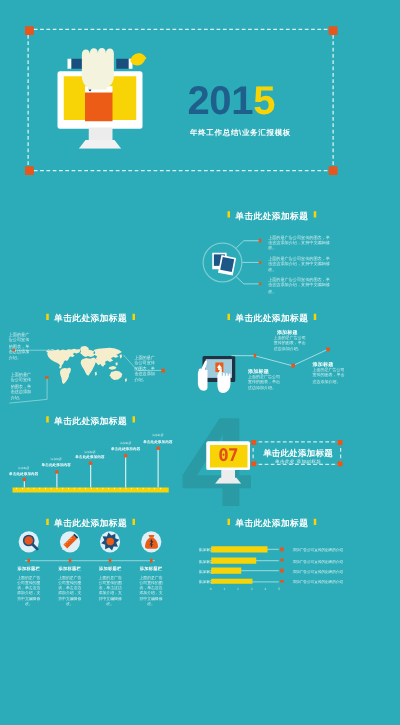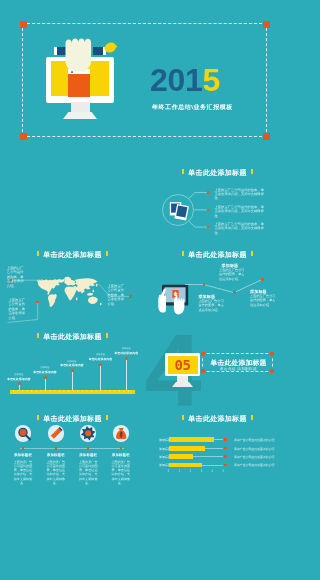--- a/index.html
+++ b/index.html
@@ -419,21 +419,21 @@
     <div class="hb-tick" style="left:45.4px;top:60.6px;">2</div>
     <div class="hb-tick" style="left:56.4px;top:60.6px;">3</div>
     <div class="hb-tick" style="left:67.3px;top:60.6px;">4</div>
     <div class="hb-tick" style="left:78.3px;top:60.6px;">5</div>
   </div>
 
   <div class="slide s-b r4">
     <div class="sec-big">4</div>
     <div class="sec-mon-frame"></div>
     <div class="sec-mon-screen"></div>
-    <div class="sec-mon-num">05</div>
+    <div class="sec-mon-num">07</div>
     <div class="sec-mon-neck"></div>
     <svg class="sec-mon-base" width="21" height="5" viewBox="0 0 21 5">
         <path d="M4 0 H17 L21 5 H0 Z" fill="#ededed"></path>
       </svg>
     <div class="sec-box">
       <span class="cm cm-tl"></span>
       <span class="cm cm-tr"></span>
       <span class="cm cm-bl"></span>
       <span class="cm cm-br"></span>
       <div class="sec-title">单击此处添加标题</div>

